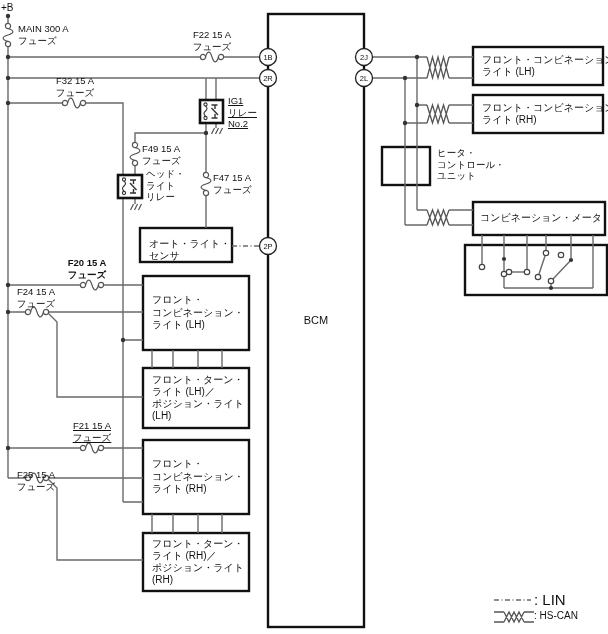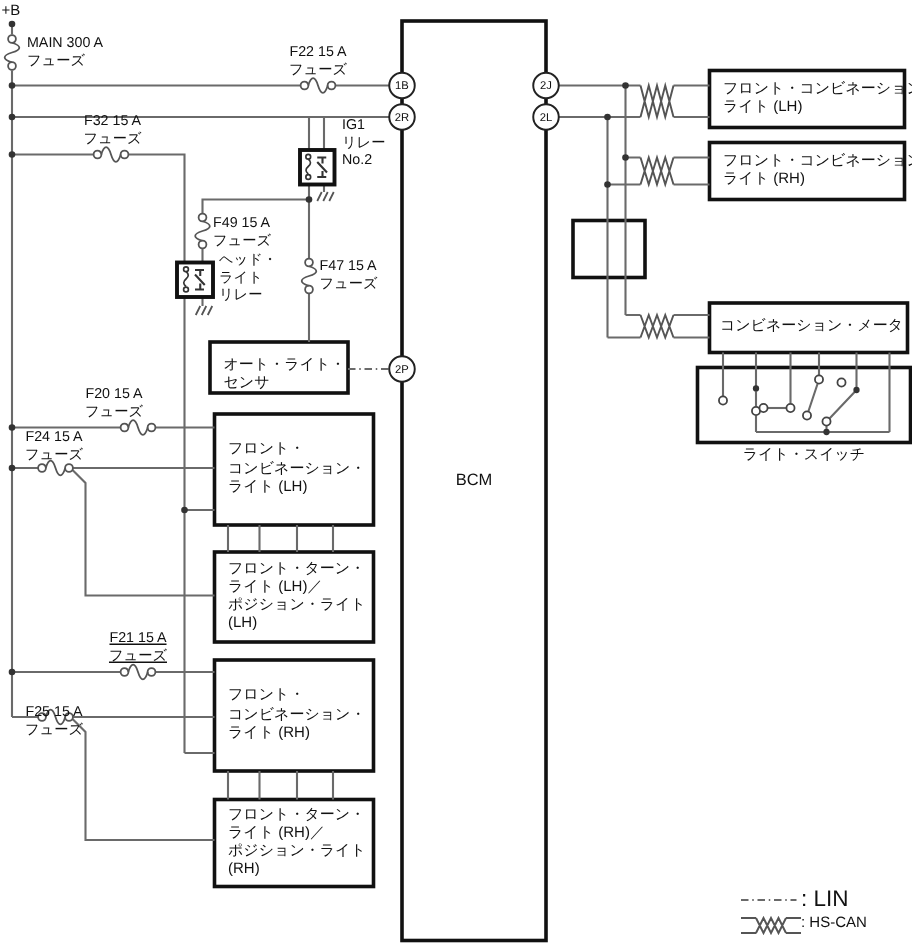--- a/index.html
+++ b/index.html
@@ -207,35 +207,37 @@
   <div class="lbl" style="left:18px;top:23px;">MAIN 300 A
 フューズ</div>
   <div class="lbl ctr" style="left:184px;top:29px;width:56px;">F22 15 A
 フューズ</div>
   <div class="lbl ctr" style="left:50px;top:75px;width:50px;">F32 15 A
 フューズ</div>
   <div class="lbl" style="left:142px;top:143px;">F49 15 A
 フューズ</div>
   <div class="lbl" style="left:213px;top:172px;">F47 15 A
 フューズ</div>
-  <div class="lbl ctr" style="left:48px;top:257px;width:56px;">F20 15 A
+  <div class="lbl ctr" style="left:59px;top:257px;width:56px;font-weight:bold;">F20 15 A
 フューズ</div>
   <div class="lbl ctr" style="left:12px;top:286px;width:48px;">F24 15 A
 フューズ</div>
   <div class="lbl ctr" style="left:64px;top:420px;width:56px;text-decoration:underline;">F21 15 A
 フューズ</div>
   <div class="lbl ctr" style="left:12px;top:452px;width:48px;margin-top:17px;">F25 15 A
 フューズ</div>
-  <div class="lbl" style="left:228px;top:78px;">IG1
+  <div class="lbl" style="left:228px;top:95px;text-decoration:underline;">IG1
 リレー
 No.2</div>
   <div class="lbl" style="left:146px;top:168px;">ヘッド・
 ライト
 リレー</div>
-  <div class="lbl ctr" style="left:465px;top:298px;width:142px;font-size:10px;">ライト・スイッチ</div>
+  <div class="lbl" style="left:437px;top:147px;">ヒータ・
+コントロール・
+ユニット</div>
   <div class="lbl" style="left:534px;top:594px;font-size:15px;">: LIN</div>
   <div class="lbl" style="left:534px;top:610px;font-size:10px;">: HS-CAN</div>
 
   <div class="boxtxt bcmtxt" style="left:268px;top:14px;width:96px;height:613px;">BCM</div>
   <div class="boxtxt padL" style="left:140px;top:228px;width:92px;height:44px;line-height:12px;">オート・ライト・
 センサ</div>
   <div class="boxtxt padL" style="left:143px;top:276px;width:106px;height:74px;">フロント・
 コンビネーション・
 ライト (LH)</div>
   <div class="boxtxt padL" style="left:143px;top:368px;width:106px;height:60px;line-height:12px;">フロント・ターン・

